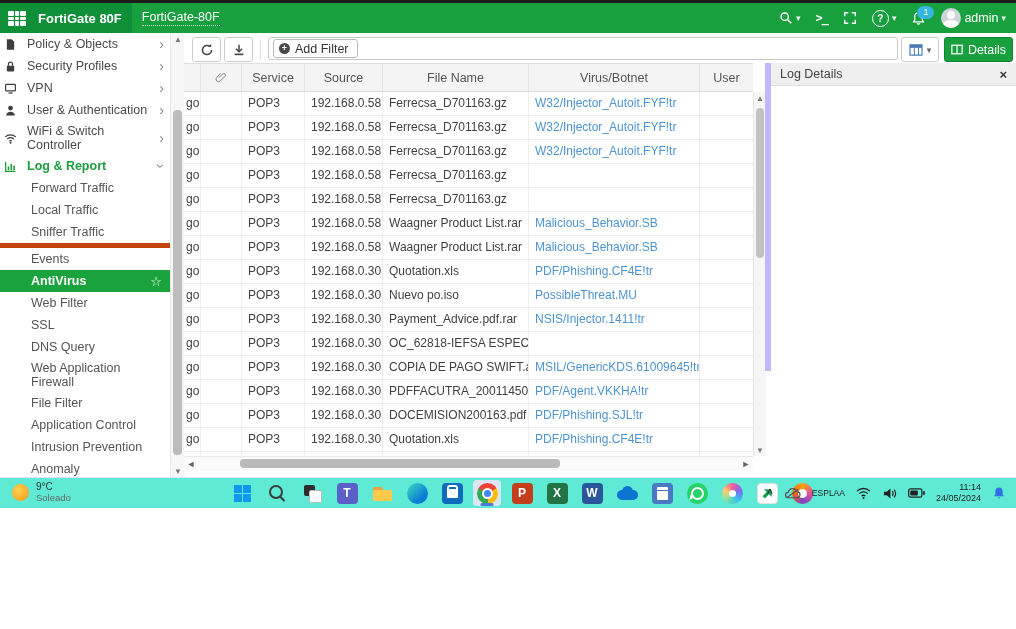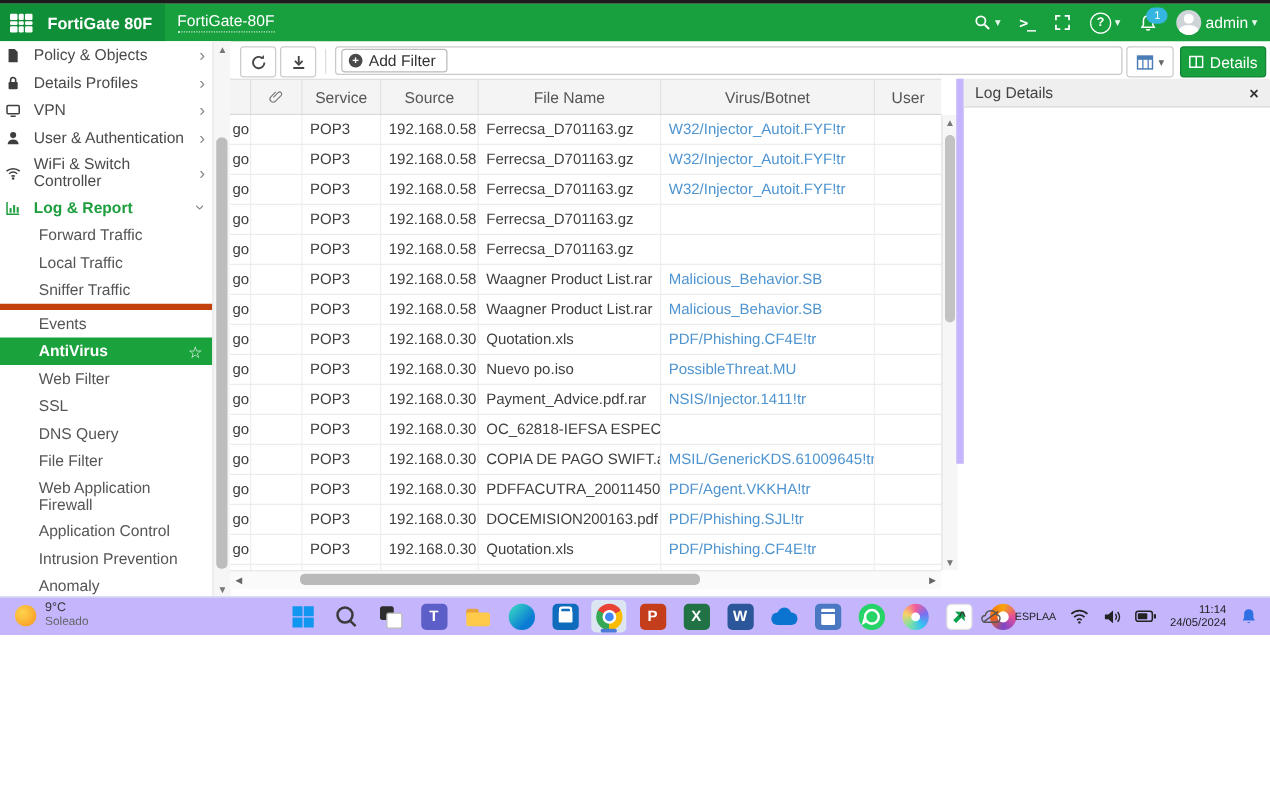--- a/index.html
+++ b/index.html
@@ -88,21 +88,21 @@
   .hscroll{position:absolute;left:184px;top:456px;width:569px;height:14px;background:#fafafa;border-top:1px solid #e8e8e8;}
   .harrow{position:absolute;top:0;width:14px;height:14px;color:#666;font-size:9px;display:flex;align-items:center;justify-content:center;}
   .h-thumb{position:absolute;left:56px;top:2px;width:320px;height:9px;background:#b9b9b9;border-radius:4px;}
 
   
   .panel{position:absolute;left:765px;top:63px;width:251px;height:308px;background:#fff;border-left:6px solid #c4b5fd;box-sizing:border-box;}
   .panel-head{height:22px;background:#efefef;border-bottom:1px solid #dcdcdc;display:flex;align-items:center;padding:0 9px;font-size:12.5px;color:#444;}
   .panel-close{margin-left:auto;font-size:13px;font-weight:bold;color:#333;cursor:default;}
 
   
-  .taskbar{position:absolute;left:0;top:477px;width:1016px;height:30px;background:#c4b5fd;border-top:1px solid #dfe5ee;}
+  .taskbar{position:absolute;left:0;top:477px;width:1016px;height:30px;background:#5eead4;border-top:1px solid #dfe5ee;}
   .weather{position:absolute;left:12px;top:3px;display:flex;align-items:center;gap:7px;}
   .sun{width:17px;height:17px;border-radius:50%;background:radial-gradient(circle at 35% 35%,#ffd34d,#f7941d);}
   .wtext{display:flex;flex-direction:column;line-height:1.15;}
   .wtemp{font-size:10px;color:#333;}
   .wdesc{font-size:9.5px;color:#666;}
   .tbicons{position:absolute;left:228px;top:2px;display:flex;gap:7px;}
   .tbwrap{width:28px;height:26px;display:flex;align-items:center;justify-content:center;position:relative;border-radius:4px;}
   .tbwrap.active{background:#dce6f3;}
   .tbwrap.active::after{content:"";position:absolute;bottom:0px;left:50%;transform:translateX(-50%);width:13px;height:3px;border-radius:2px;background:#4b7bd6;}
   .tb{width:21px;height:21px;position:relative;display:flex;align-items:center;justify-content:center;
@@ -218,21 +218,21 @@
         <span class="chev">›</span>
       </div>
 
       <div class="nav-item">
         <span class="nicon">
           <svg viewBox="0 0 16 16">
             <rect x="3.5" y="7" width="9" height="7" rx="1" fill="currentColor"></rect>
             <path d="M5.5 7V5a2.5 2.5 0 0 1 5 0v2" fill="none" stroke="currentColor" stroke-width="1.6"></path>
           </svg>
         </span>
-        <span class="lbl">Details Profiles</span>
+        <span class="lbl">Security Profiles</span>
         <span class="chev">›</span>
       </div>
 
       <div class="nav-item">
         <span class="nicon">
           <svg viewBox="0 0 16 16">
             <rect x="2" y="3" width="12" height="8" rx="1" fill="none" stroke="currentColor" stroke-width="1.5"></rect>
             <path d="M5.5 13.5h5" stroke="currentColor" stroke-width="1.5"></path>
           </svg>
         </span>
@@ -310,27 +310,27 @@
       <div class="sub-item">
         <span class="lbl">SSL</span>
 
       </div>
 
       <div class="sub-item">
         <span class="lbl">DNS Query</span>
 
       </div>
 
-      <div class="sub-item">
-        <span class="lbl">File Filter</span>
-
-      </div>
-
       <div class="sub-item two-line">
         <span class="lbl">Web Application Firewall</span>
+
+      </div>
+
+      <div class="sub-item">
+        <span class="lbl">File Filter</span>
 
       </div>
 
       <div class="sub-item">
         <span class="lbl">Application Control</span>
 
       </div>
 
       <div class="sub-item">
         <span class="lbl">Intrusion Prevention</span>

